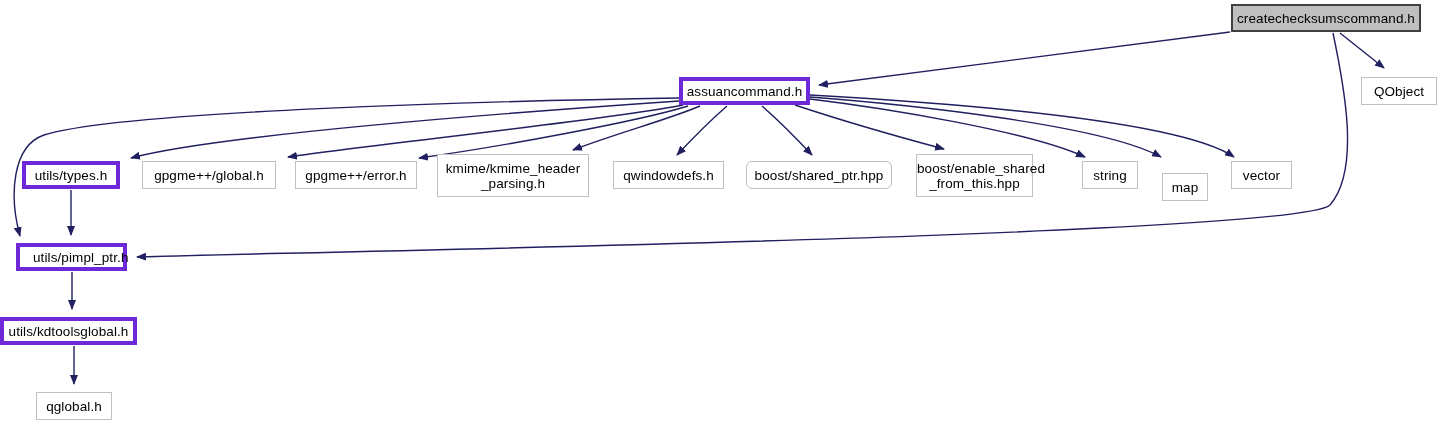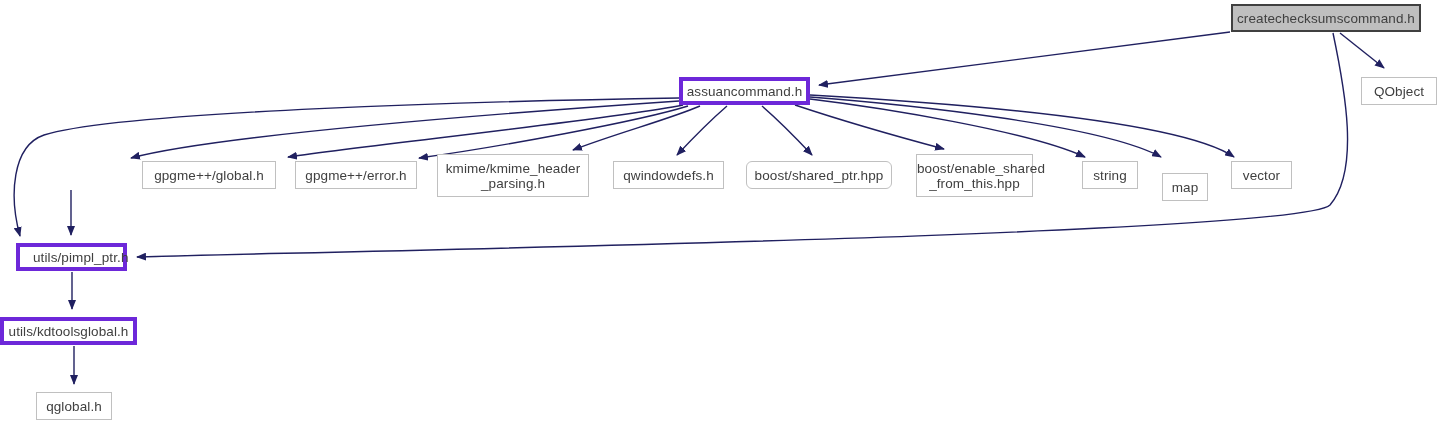--- a/index.html
+++ b/index.html
@@ -28,21 +28,21 @@
   }
   .gnode {
     position: absolute;
     box-sizing: border-box;
     display: flex;
     align-items: center;
     justify-content: center;
     text-align: center;
     background: #ffffff;
     border: 1px solid #c0c0c0;
-    color: #404040;
+    color: #000000;
     font-size: 13.5px;
     line-height: 15px;
     white-space: pre-line;
     letter-spacing: 0.1px;
     z-index: 5;
   }
   .gnode.strong {
     border: 4px solid #6d28d9;
   }
   .gnode.current {
@@ -110,20 +110,23 @@
   </div>
 
   <div class="gnode" style="left: 1361px; top: 77px; width: 76px; height: 28px;">
     <span class="nlabel">QObject</span>
   </div>
 
   <div class="gnode strong" style="left: 679px; top: 77px; width: 131px; height: 28px;">
     <span class="nlabel">assuancommand.h</span>
   </div>
 
+  <div class="gnode strong" style="left: 22px; top: 161px; width: 98px; height: 28px;">
+    <span class="nlabel">utils/types.h</span>
+  </div>
 
   <div class="gnode" style="left: 142px; top: 161px; width: 134px; height: 28px;">
     <span class="nlabel">gpgme++/global.h</span>
   </div>
 
   <div class="gnode" style="left: 295px; top: 161px; width: 122px; height: 28px;">
     <span class="nlabel">gpgme++/error.h</span>
   </div>
 
   <div class="gnode" style="left: 437px; top: 154px; width: 152px; height: 43px;">

